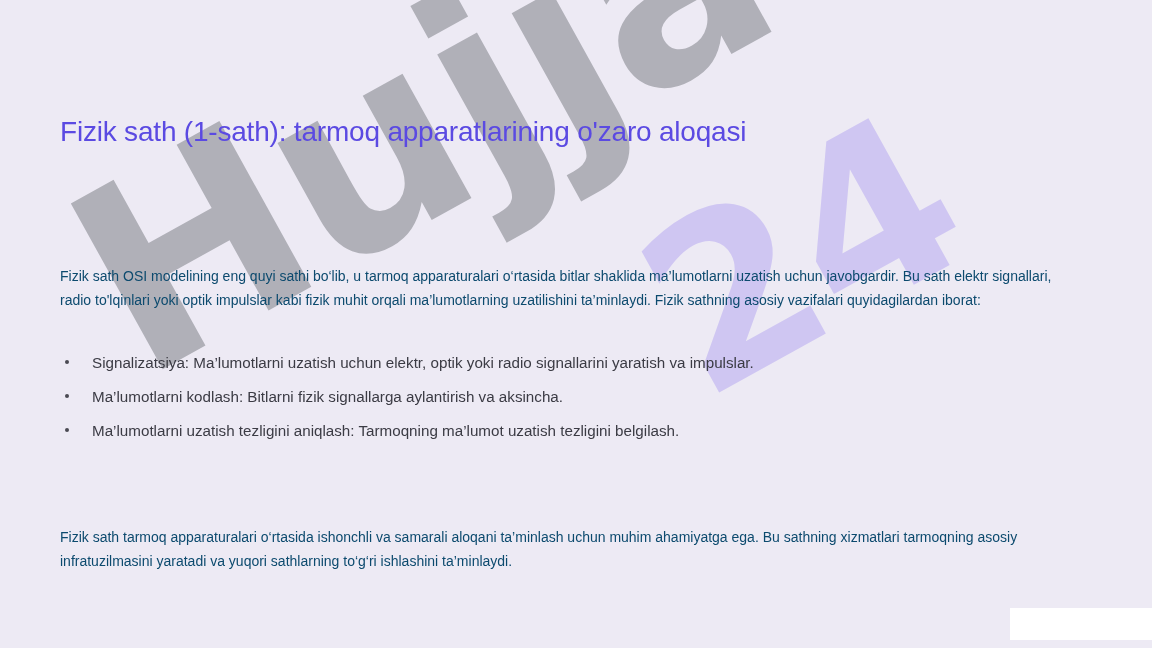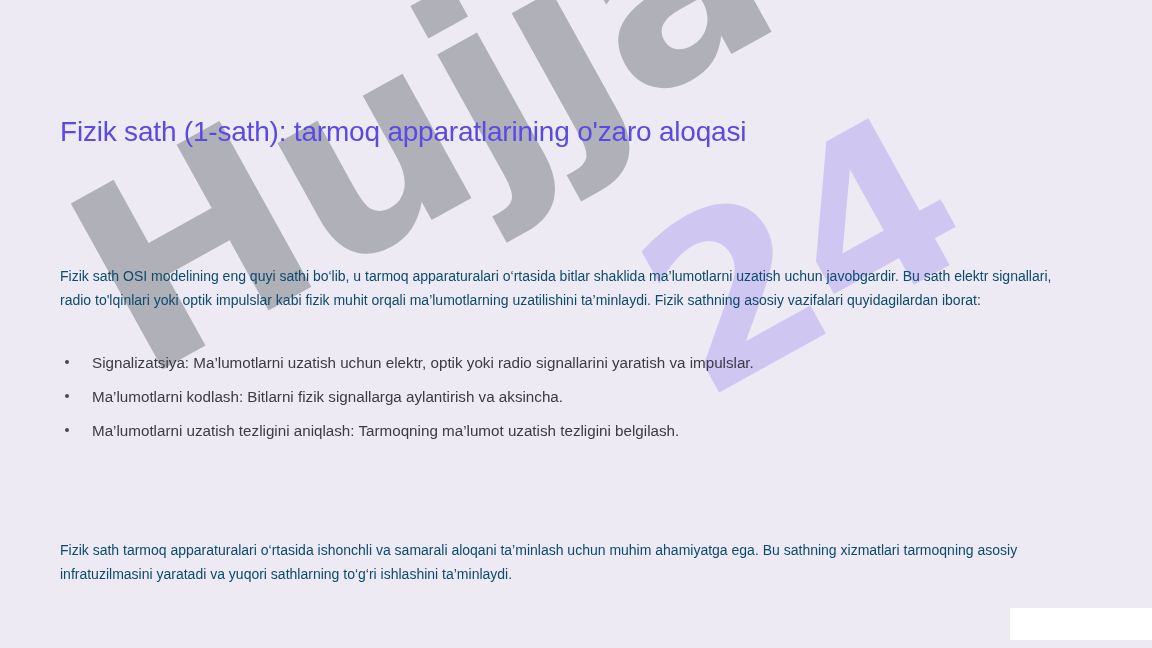--- a/index.html
+++ b/index.html
@@ -83,21 +83,21 @@
     font-size: 14px;
     line-height: 1.72;
     color: #0c4a6e;
   }
 
   #intro-paragraph {
     top: 250px;
   }
 
   #closing-paragraph {
-    top: 524px;
+    top: 511px;
   }
 
   #bullet-list {
     position: absolute;
     left: 60px;
     top: 352px;
     width: 1020px;
     margin: 0;
     padding: 0;
     list-style: none;

